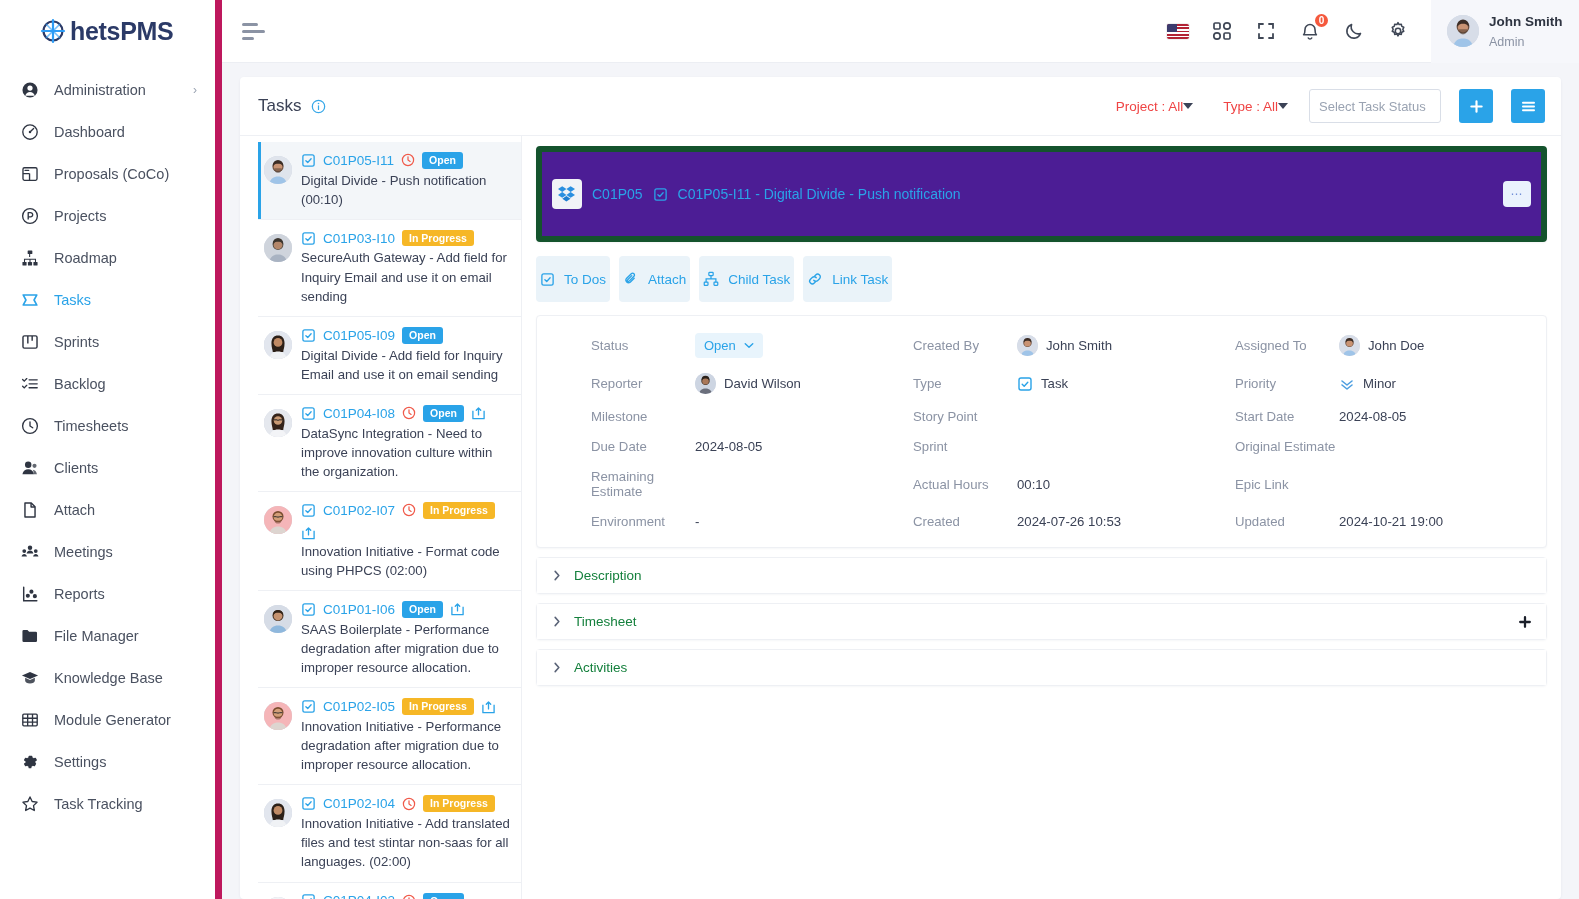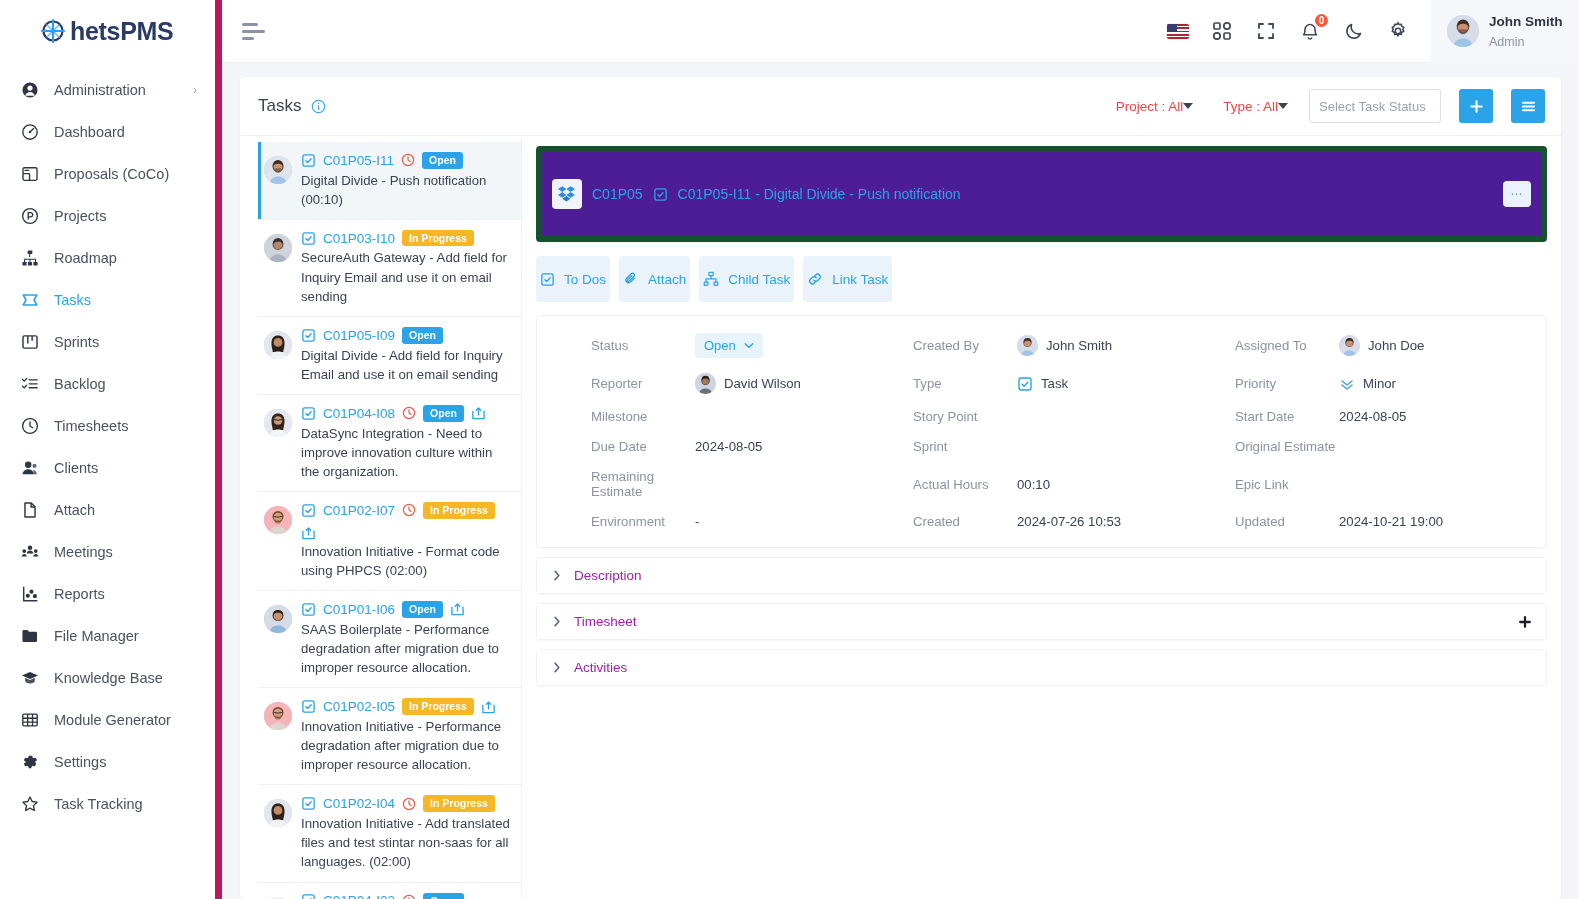--- a/index.html
+++ b/index.html
@@ -169,21 +169,21 @@
   .panel {
     border: 1px solid #eef0f4; border-radius: 4px; background: #fff; margin-bottom: 9px;
     box-shadow: 0 1px 2px rgba(30,40,70,.04);
   }
   .panel-head {
     display: flex; align-items: center; gap: 11px; padding: 10px 14px;
     background: #f6fafd; border-bottom: 1px solid #eef0f4; cursor: pointer;
   }
   .panel-head.plain { background: #fff; border-bottom: none; }
   .panel-title { color: #2aa3e8; font-size: 13.5px; }
-  .panel-title.dark { color: #a21caf; }
+  .panel-title.dark { color: #15803d; }
   .chev { color: #5b6478; font-size: 12px; display: flex; width: 12px; justify-content: center; }
   .plus-right { margin-left: auto; font-size: 17px; color: #222; font-weight: 700; cursor: pointer; }
   .grid3 {
     display: grid; grid-template-columns: 142px 180px 142px 180px 142px auto;
     row-gap: 15px; padding: 17px 16px 18px 16px; align-items: center;
   }
   .fl { color: #8b93a4; font-size: 13.2px; margin-left: 38px; }
   .fv { color: #3b4256; font-size: 13.2px; display: flex; align-items: center; gap: 8px; }
   .fv-avatar { width: 21px; height: 21px; border-radius: 50%; background: #ccd3e0;
                overflow: hidden; position: relative; flex: none; }

